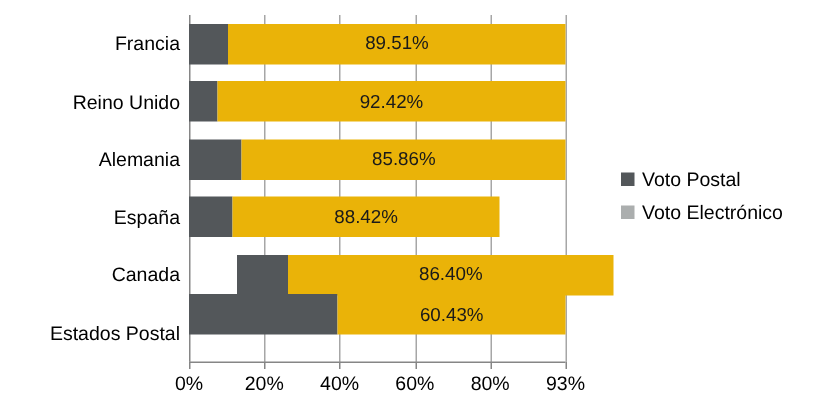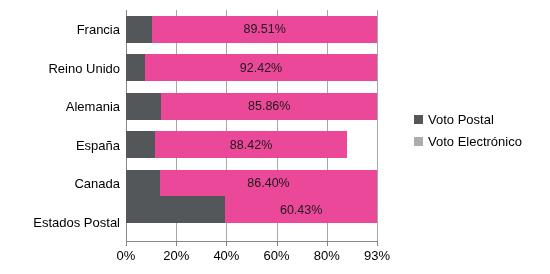--- a/index.html
+++ b/index.html
@@ -49,21 +49,21 @@
     left: 0;
     width: 100%;
     display: flex;
     align-items: stretch;
   }
   .seg {
     height: 100%;
   }
   .seg-postal   { background: #53575a; }
   .seg-electronico {
-    background: #ec4899;
+    background: #eab308;
     position: relative;
   }
   .seg-label {
     position: absolute;
     left: 0;
     right: 0;
     top: 50%;
     transform: translateY(-50%);
     text-align: center;
     font-size: 12.5px;
@@ -165,25 +165,25 @@
           </div>
         </div>
         <div class="bar-row" style="top: 82.75px; height: 27px;">
           <div class="seg seg-postal" style="width: 35.4914px;"></div>
           <div class="seg seg-electronico" style="width: 215.509px;">
             <span class="seg-label">85.86%</span>
           </div>
         </div>
         <div class="bar-row" style="top: 121.25px; height: 27px;">
           <div class="seg seg-postal" style="width: 29.0658px;"></div>
-          <div class="seg seg-electronico" style="width: 192px;">
+          <div class="seg seg-electronico" style="width: 178px;">
             <span class="seg-label">88.42%</span>
           </div>
         </div>
-        <div class="bar-row" style="top: 159.75px; height: 27px;">
+        <div class="bar-row" style="top: 159.75px; height: 27px; margin-left: 32px;">
           <div class="seg seg-postal" style="width: 34.136px;"></div>
           <div class="seg seg-electronico" style="width: 216.864px;">
             <span class="seg-label">86.40%</span>
           </div>
         </div>
         <div class="bar-row" style="top: 186px; height: 27px;">
           <div class="seg seg-postal" style="width: 99.3207px;"></div>
           <div class="seg seg-electronico" style="width: 151.679px;">
             <span class="seg-label">60.43%</span>
           </div>

